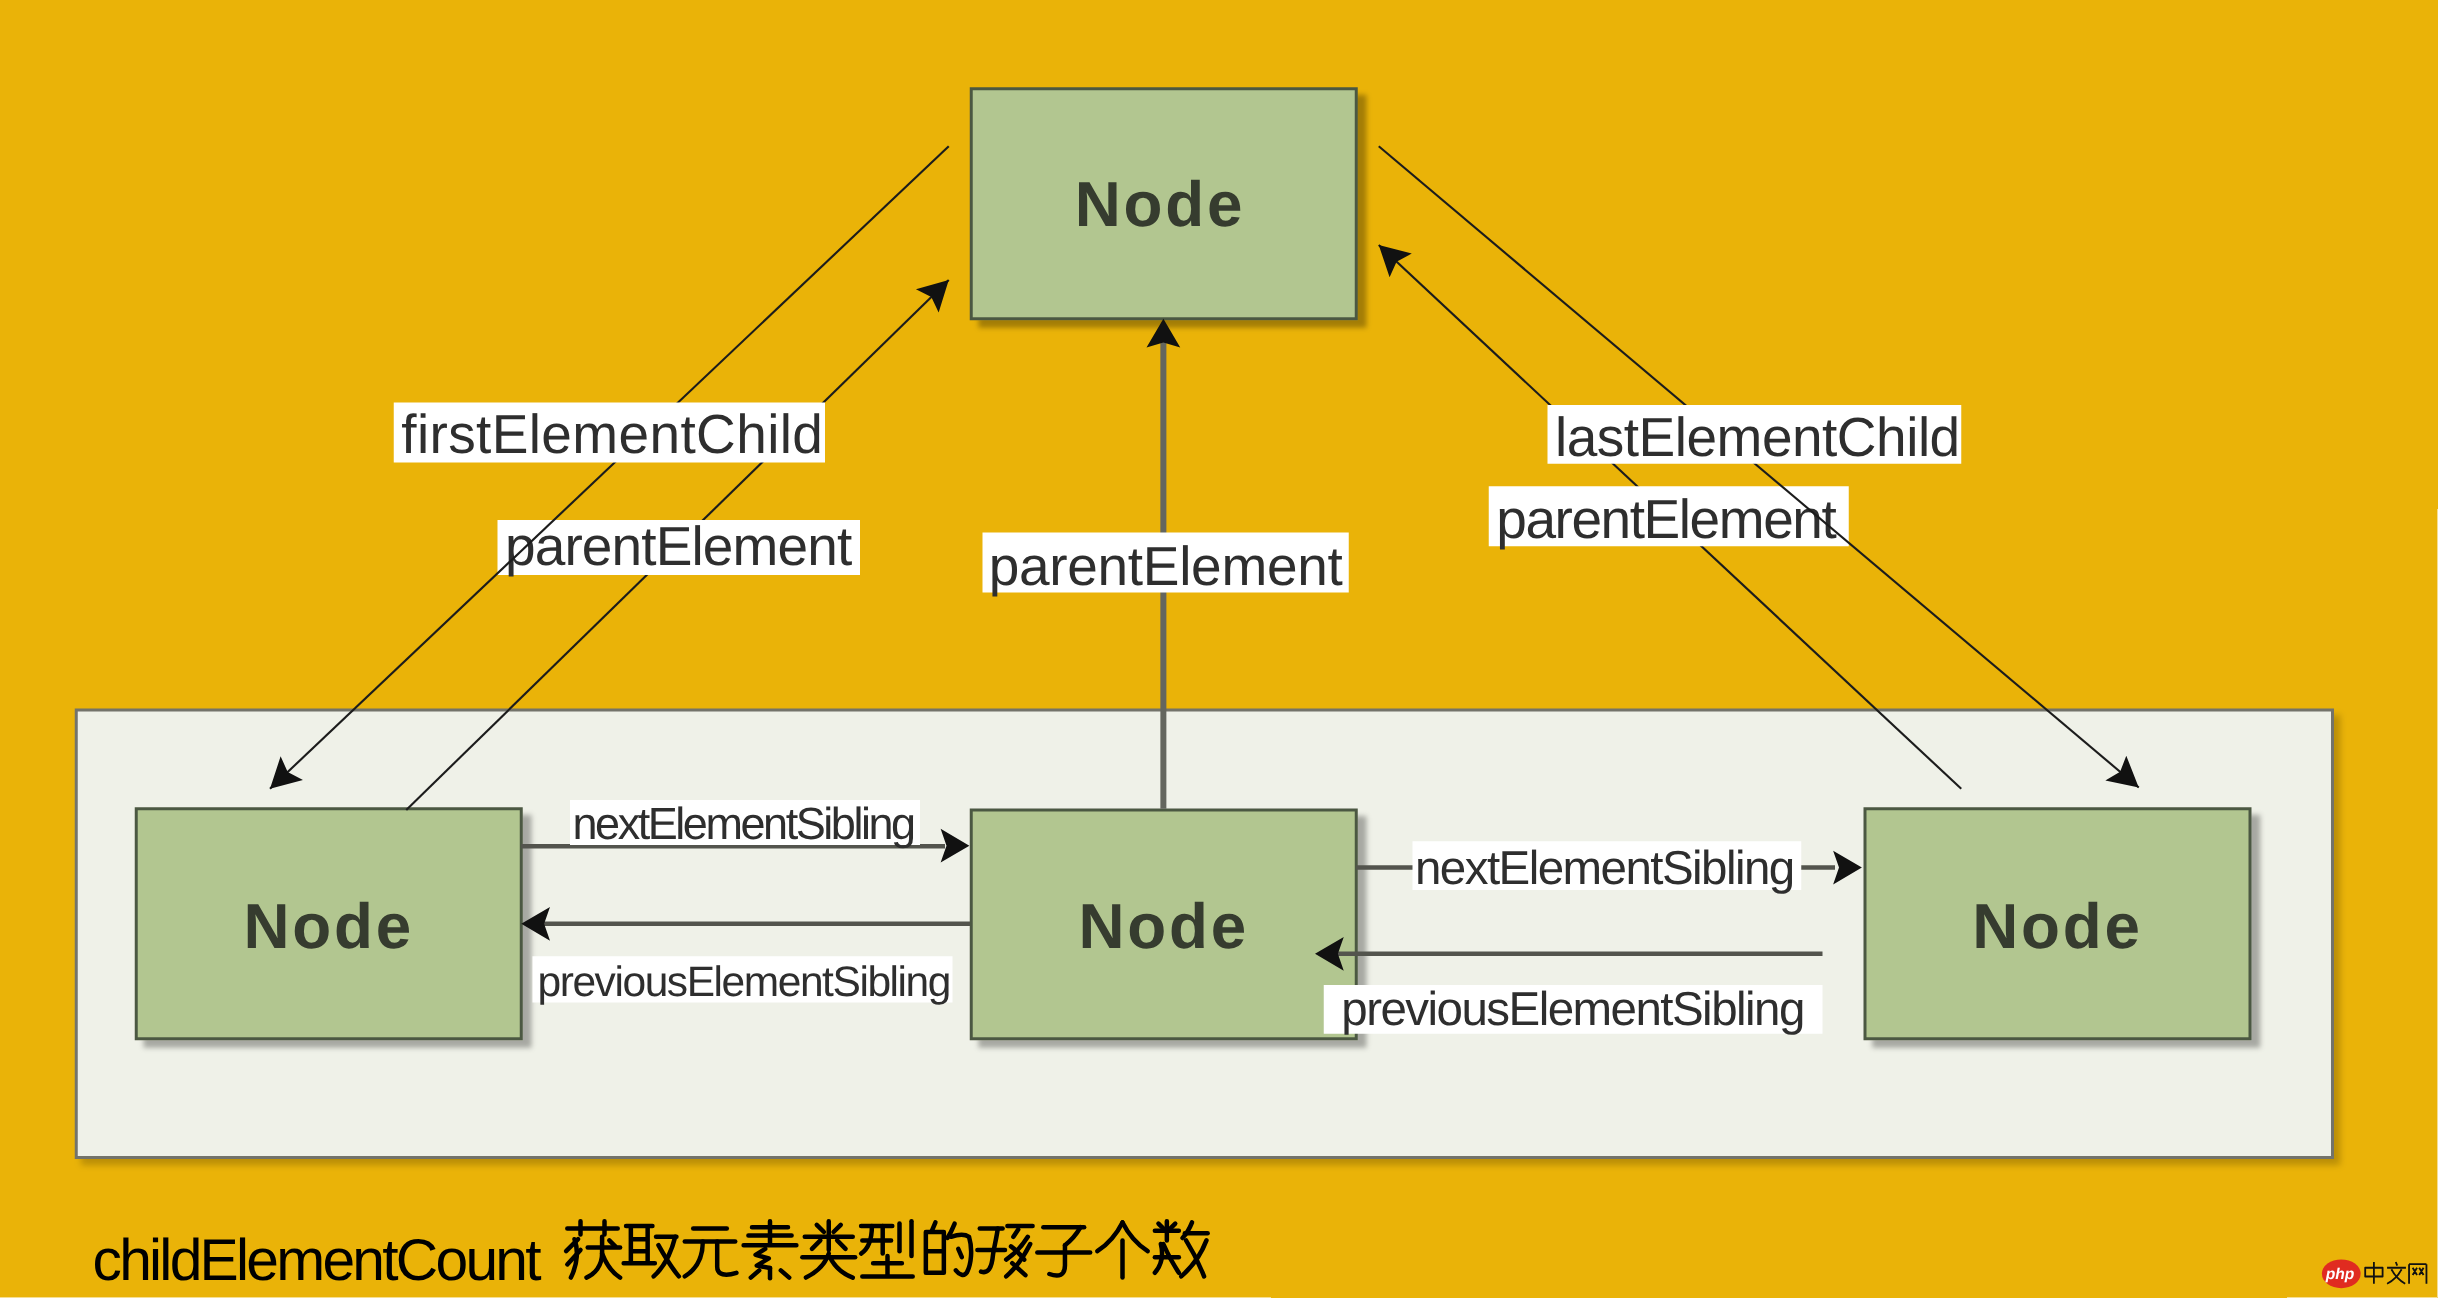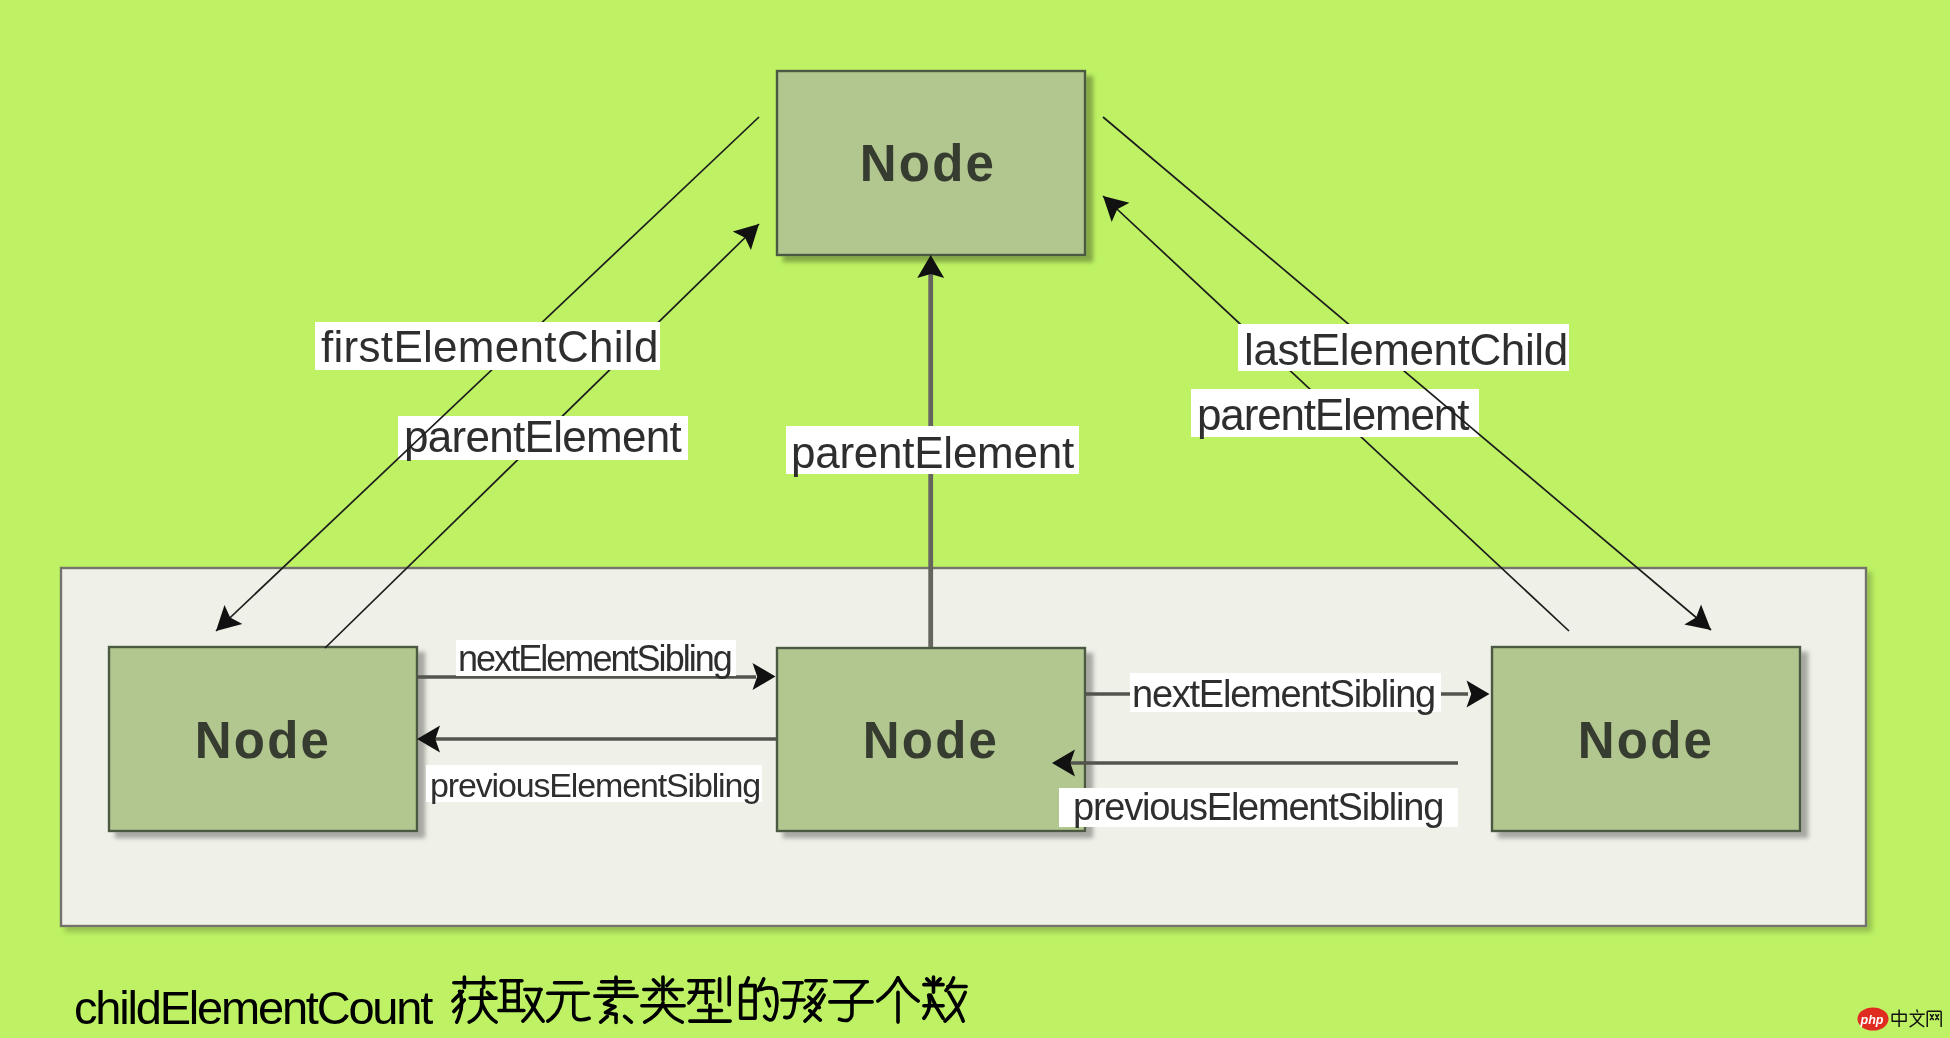--- a/index.html
+++ b/index.html
@@ -1,16 +1,16 @@
 <!DOCTYPE html>
 <html><head>
 <meta charset="utf-8">
 <style>
   html,body{margin:0;padding:0;background:#fff;}
-  #page{position:relative;width:1950px;height:1038px;background:#bef264;overflow:hidden;}
+  #page{position:relative;width:1950px;height:1038px;background:#eab308;overflow:hidden;}
   svg{position:absolute;top:0;left:0;}
   text{font-family:"Liberation Sans",sans-serif;}
 </style>
 </head>
 <body>
 <div id="page">
 <svg width="1950" height="1038" viewBox="0 0 1950 1038">
   <defs>
     <filter id="ds" x="-20%" y="-20%" width="160%" height="160%">
       <feDropShadow dx="7" dy="6" stdDeviation="2.2" flood-color="#000000" flood-opacity="0.30"></feDropShadow>

